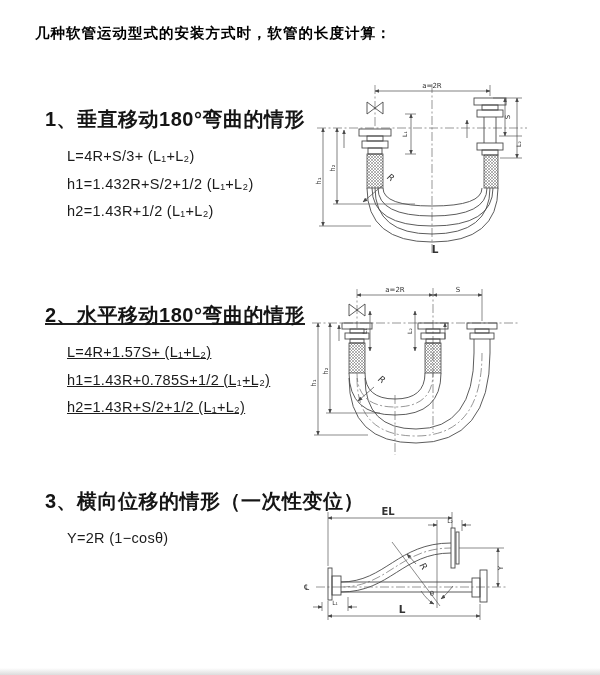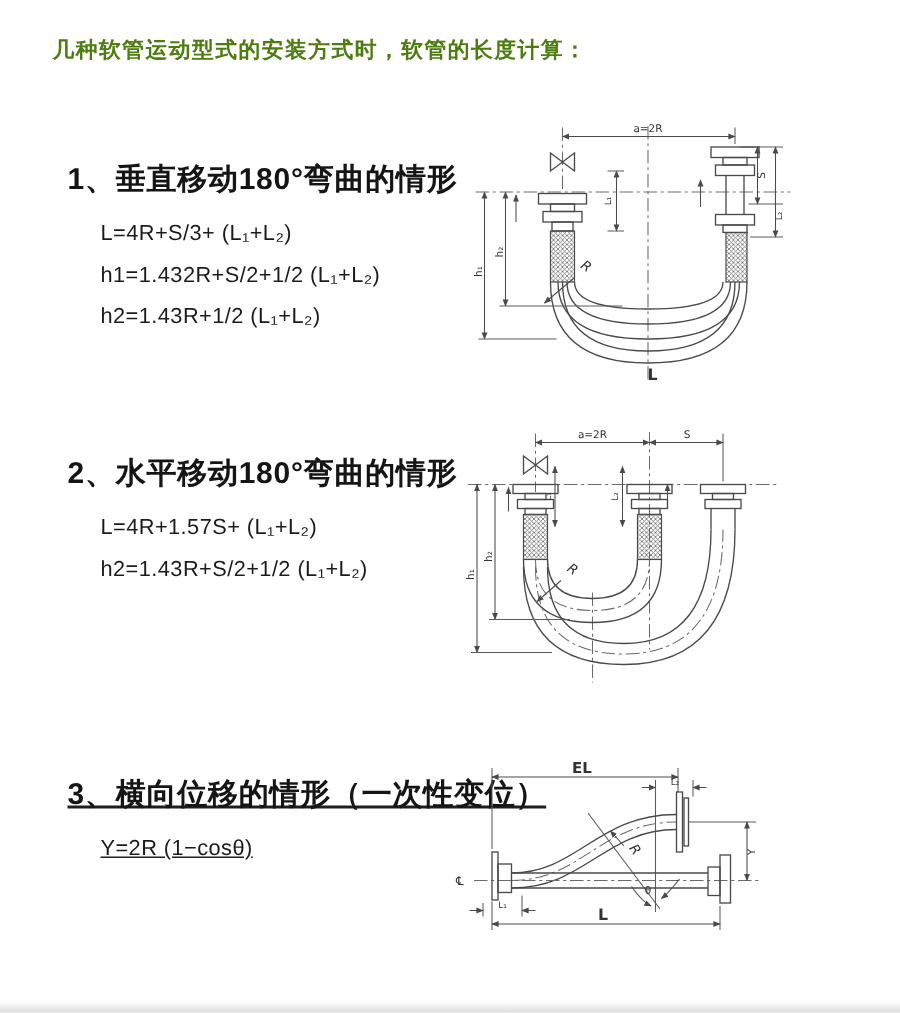--- a/index.html
+++ b/index.html
@@ -1,19 +1,19 @@
 <!DOCTYPE html>
 <html><head>
 <meta charset="utf-8">
 <style>
   html,body{margin:0;padding:0;background:#fff;}
   body{width:600px;height:675px;position:relative;overflow:hidden;
        font-family:"Liberation Sans","DejaVu Sans",sans-serif;color:#1f1f1f;}
   .page-title{position:absolute;left:35px;top:24px;font-size:14.5px;font-weight:700;
-       letter-spacing:1px;color:#4d7c0f;}
+       letter-spacing:1px;color:#000000;}
   .sec{position:absolute;left:45px;}
   .sec-heading{font-size:20px;font-weight:700;letter-spacing:0.5px;color:#151515;margin:0 0 10px 0;}
   .formula{margin-left:22px;font-size:14.5px;line-height:27.5px;font-weight:500;
        letter-spacing:0.3px;color:#1b1b1b;white-space:pre;}
   .diag{position:absolute;}
   svg{display:block;}
   svg text{font-family:"DejaVu Sans","Liberation Sans",sans-serif;fill:#333;}
   .ln{stroke:#4a4a4a;stroke-width:0.9;fill:none;}
   .thin{stroke:#5a5a5a;stroke-width:0.7;fill:none;}
   .cl{stroke:#6a6a6a;stroke-width:0.7;fill:none;stroke-dasharray:9 2.5 2 2.5;}
@@ -32,27 +32,28 @@
 
 <div class="page-title">几种软管运动型式的安装方式时，软管的长度计算：</div>
 
 <div class="sec" style="top:106px;">
   <div class="sec-heading">1、垂直移动180°弯曲的情形</div>
   <div class="formula">L=4R+S/3+ (L₁+L₂)</div>
   <div class="formula">h1=1.432R+S/2+1/2 (L₁+L₂)</div>
   <div class="formula">h2=1.43R+1/2 (L₁+L₂)</div>
 </div>
 
-<div class="sec" style="top:302px;">
+<div class="sec" style="top:302px;text-decoration:underline;">
   <div class="sec-heading">2、水平移动180°弯曲的情形</div>
   <div class="formula">L=4R+1.57S+ (L₁+L₂)</div>
+  <div class="formula">h1=1.43R+0.785S+1/2 (L₁+L₂)</div>
   <div class="formula">h2=1.43R+S/2+1/2 (L₁+L₂)</div>
 </div>
 
-<div class="sec" style="top:516px;text-decoration:underline;">
+<div class="sec" style="top:488px;">
   <div class="sec-heading">3、横向位移的情形（一次性变位）</div>
   <div class="formula">Y=2R (1−cosθ)</div>
 </div>
 
 <div class="diag" style="left:315px;top:76px;">
 <svg width="282" height="182" viewBox="0 0 282 182">
   <defs>
     <marker id="arr1" viewBox="0 0 10 10" refX="9" refY="5" markerWidth="7" markerHeight="7" orient="auto-start-reverse">
       <path d="M0,1 L10,5 L0,9 z" fill="#4a4a4a"></path>
     </marker>

